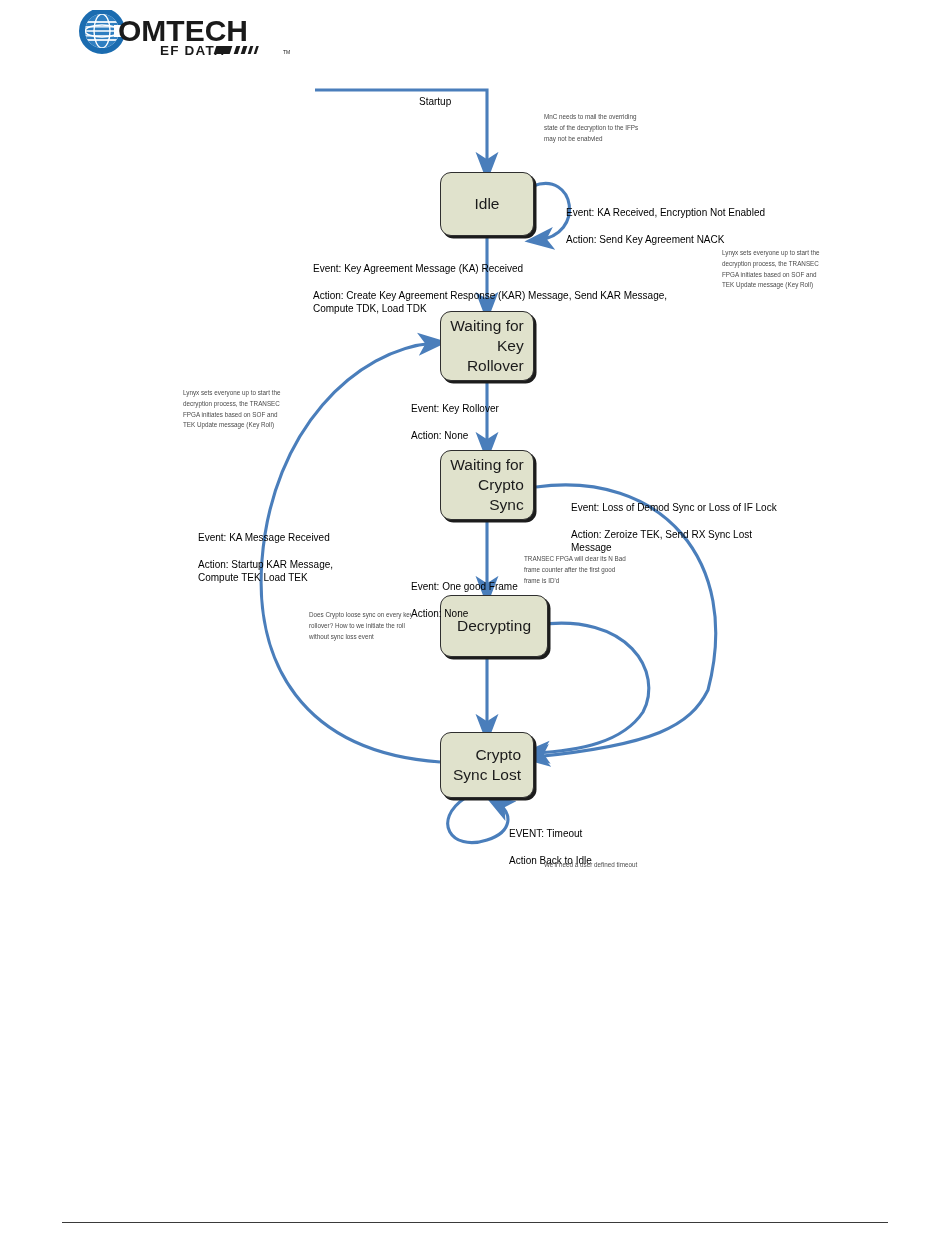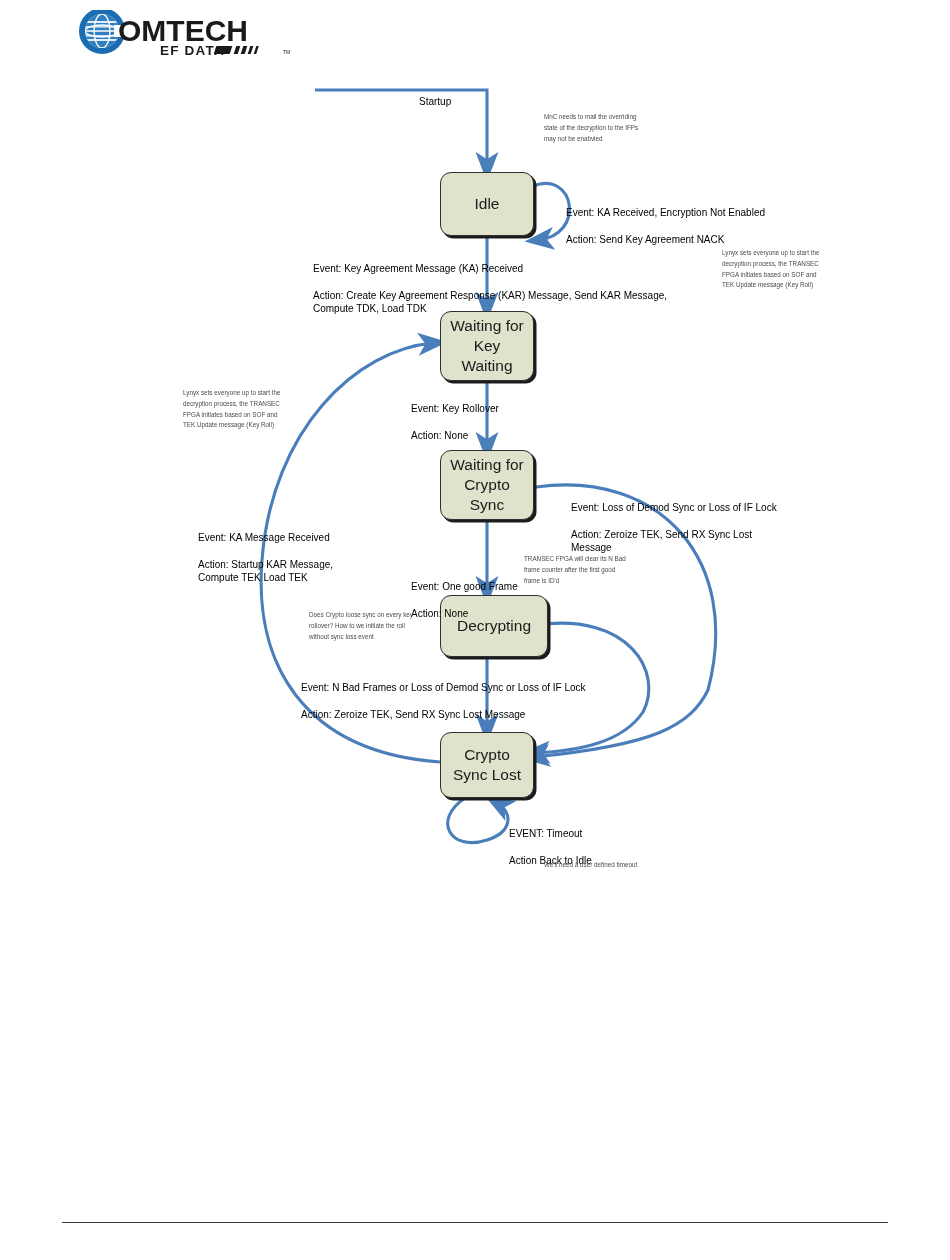--- a/index.html
+++ b/index.html
@@ -42,21 +42,21 @@
   
   .state {
     position: absolute;
     box-sizing: border-box;
     background: #e0e2cc;
     border: 1.6px solid #2f2f2f;
     border-radius: 11px;
     display: flex;
     align-items: center;
     justify-content: center;
-    text-align: center;
+    text-align: right;
     font-size: 15.5px;
     line-height: 1.28;
     color: #1b1b1b;
     box-shadow: 2.5px 2.5px 0 0 #1c1c1c;
   }
   .state span { display: block; }
 
   
   .label {
     position: absolute;
@@ -159,21 +159,21 @@
   </svg>
 
   <div class="state" style="left:440px; top:172px; width:94px; height:64px;">
     <span>Idle</span>
   </div>
 
   <div class="state" style="left:440px; top:311px; width:94px; height:70px;">
     <div>
       <span>Waiting for</span>
       <span>Key</span>
-      <span>Waiting</span>
+      <span>Rollover</span>
     </div>
   </div>
 
   <div class="state" style="left:440px; top:450px; width:94px; height:70px;">
     <div>
       <span>Waiting for</span>
       <span>Crypto</span>
       <span>Sync</span>
     </div>
   </div>
@@ -213,24 +213,20 @@
     <div>Event: Loss of Demod Sync or Loss of IF Lock</div>
     <div>Action: Zeroize TEK, Send RX Sync Lost
 Message</div>
   </div>
 
   <div class="label" style="left:411px; top:567px;">
     <div>Event: One good Frame</div>
     <div>Action: None</div>
   </div>
 
-  <div class="label" style="left:301px; top:668px;">
-    <div>Event: N Bad Frames or Loss of Demod Sync or Loss of IF Lock</div>
-    <div>Action: Zeroize TEK, Send RX Sync Lost Message</div>
-  </div>
 
   <div class="label" style="left:198px; top:518px;">
     <div>Event: KA Message Received</div>
     <div>Action: Startup KAR Message,
 Compute TEK Load TEK</div>
   </div>
 
   <div class="label" style="left:509px; top:814px;">
     <div>EVENT: Timeout</div>
     <div>Action Back to Idle</div>

